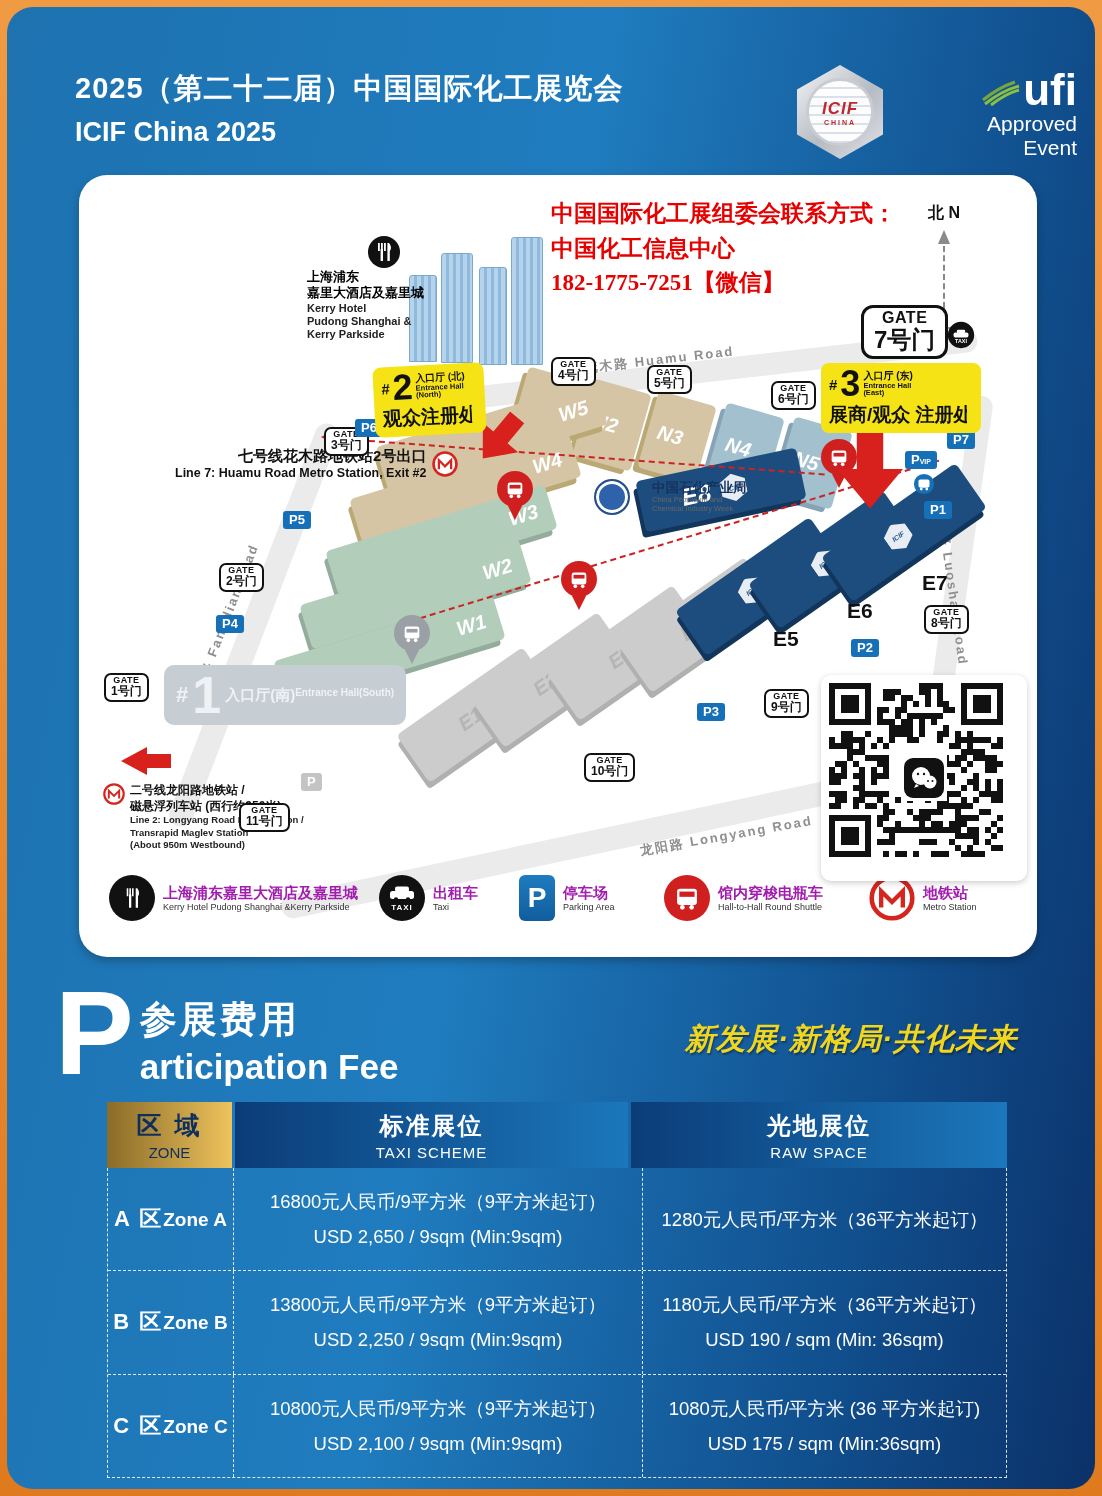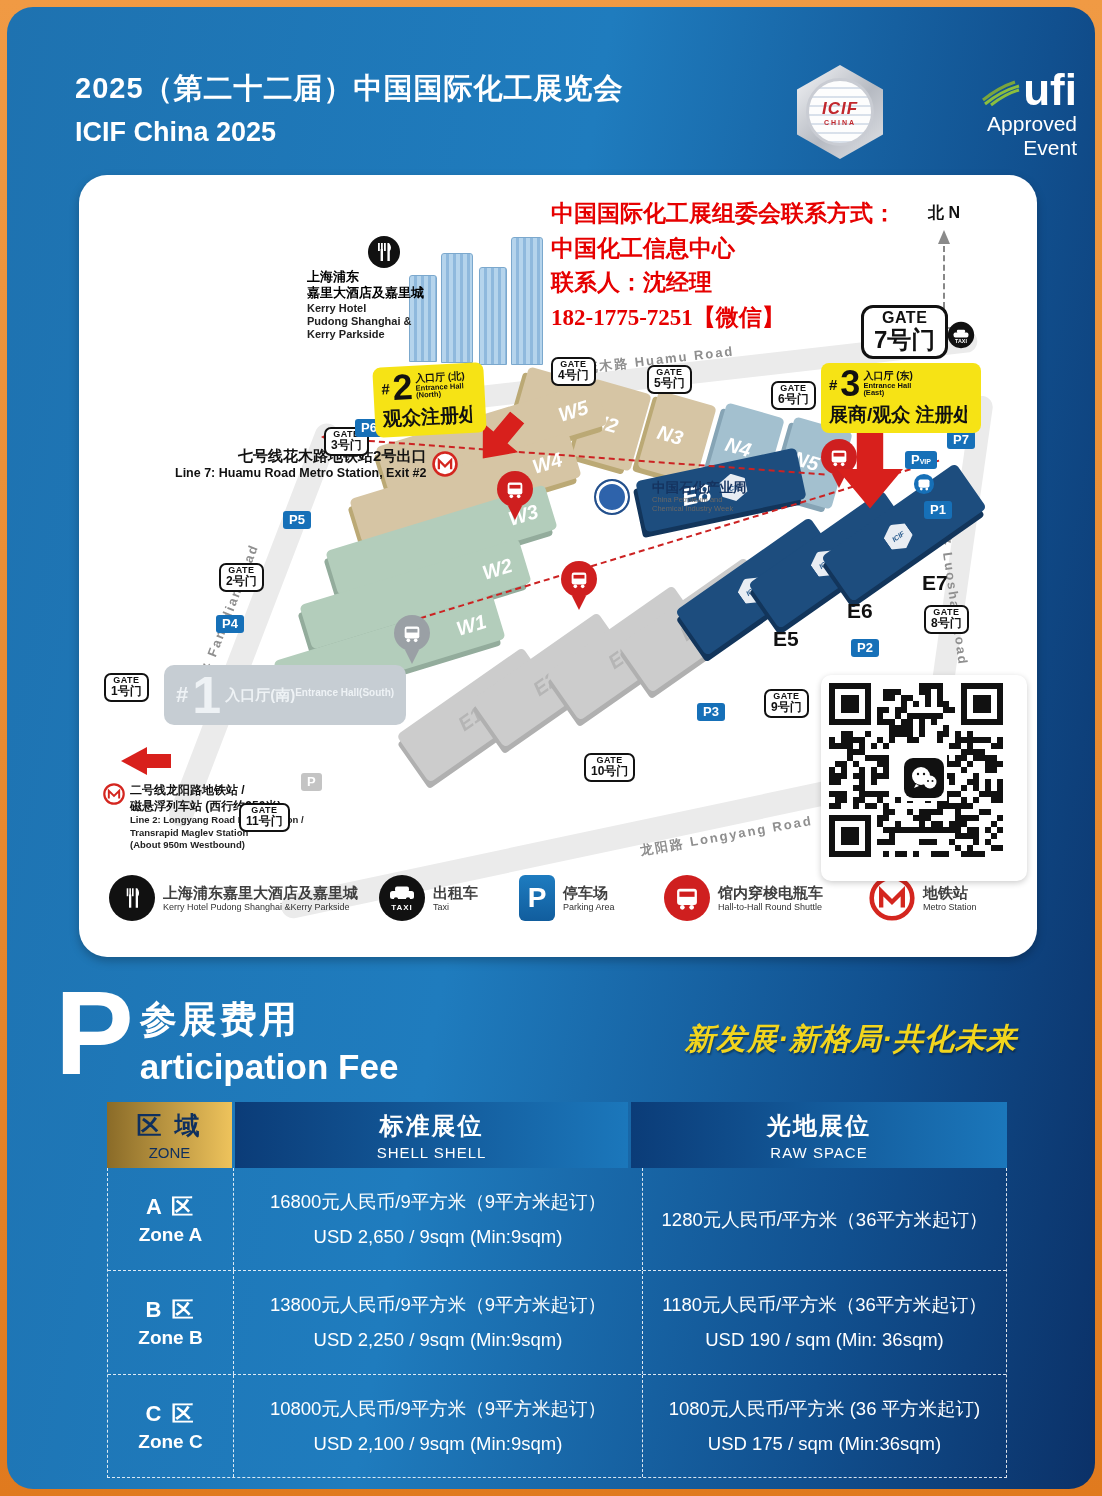--- a/index.html
+++ b/index.html
@@ -88,21 +88,21 @@
     background:repeating-linear-gradient(90deg,#b5d4ec 0 4px,#8fb9dd 4px 7px);}
   .pcw{position:absolute;left:515px;top:304px;display:flex;gap:22px;align-items:center;z-index:4;}
   .pcw .cir{width:32px;height:32px;border-radius:50%;background:#2e63ab;border:2px solid #24508c;box-shadow:inset 0 0 0 3px #fff,inset 0 0 0 6px #2e63ab;}
   .pcw .cn{font-weight:bold;font-size:13.5px;color:#15335f;line-height:1.1;}
   .pcw .en{font-size:7.5px;color:#666;line-height:1.2;}
   .qr{position:absolute;left:742px;top:500px;width:190px;height:190px;background:#fff;border-radius:10px;padding:8px;z-index:7;box-shadow:0 2px 6px rgba(0,0,0,.2);}
   .qr .wc{position:absolute;left:50%;top:50%;transform:translate(-50%,-50%);width:46px;height:46px;background:#fff;display:flex;align-items:center;justify-content:center;}
   .qr .wcin{width:40px;height:40px;background:#111;border-radius:9px;display:flex;align-items:center;justify-content:center;}
   .legend{position:absolute;left:30px;top:700px;width:900px;display:flex;align-items:center;z-index:4;}
   .leg-item{display:flex;align-items:center;gap:8px;}
-  .leg-cn{font-weight:bold;font-size:15px;color:#404040;line-height:1.2;}
+  .leg-cn{font-weight:bold;font-size:15px;color:#a21caf;line-height:1.2;}
   .leg-en{font-size:9px;color:#333;}
   .cir-ic{width:46px;height:46px;border-radius:50%;display:flex;flex-direction:column;align-items:center;justify-content:center;flex:0 0 auto;}
   .cir-ic.black{background:#111;} .cir-ic.red{background:#cf1f1f;}
   .psign{width:36px;height:46px;border-radius:6px;background:linear-gradient(180deg,#1e7cc0,#115d9d);color:#fff;font-weight:bold;font-size:28px;display:flex;align-items:center;justify-content:center;flex:0 0 auto;}
   .taxitxt{color:#fff;font-weight:bold;font-size:8px;letter-spacing:1px;margin-top:1px;}
   
   .fee-left{position:absolute;left:48px;top:978px;display:flex;color:#fff;}
   .fee-left .bigp{font-size:118px;font-weight:bold;line-height:.82;}
   .fee-left .col{margin-left:6px;margin-top:10px;}
   .fee-left .cn{font-size:37px;font-weight:bold;letter-spacing:3px;}
@@ -116,21 +116,21 @@
   .hz{width:125px;height:66px;background:linear-gradient(90deg,#8a6b28,#eec35c);display:flex;flex-direction:column;align-items:center;justify-content:center;color:#0e2f5e;}
   .hz .c1{font-size:25px;font-weight:bold;letter-spacing:3px;}
   .hz .c2{font-size:15px;margin-top:2px;}
   .hcol{height:66px;background:linear-gradient(90deg,#0b3c78,#1b77bb);display:flex;flex-direction:column;align-items:center;justify-content:center;color:#fff;}
   .hcol .c1{font-size:24px;font-weight:bold;letter-spacing:2px;}
   .hcol .c2{font-size:15px;margin-top:2px;letter-spacing:1px;}
   .hs{width:393px;} .hr{flex:1;}
   .tbody{border:1px dashed rgba(255,255,255,.85);border-top:none;}
   .frow{display:flex;}
   .frow.sep{border-bottom:1px dashed rgba(255,255,255,.85);}
-  .cz{width:125px;display:flex;flex-direction:column;align-items:center;justify-content:center;border-right:1px dashed rgba(255,255,255,.85);color:#fff;}
+  .cz{width:125px;display:flex;align-items:center;justify-content:center;border-right:1px dashed rgba(255,255,255,.85);color:#fff;}
   .cz .z1{font-size:22px;font-weight:bold;letter-spacing:2px;}
   .cz .z2{font-size:19px;font-weight:bold;margin-top:2px;}
   .cp{display:flex;flex-direction:column;align-items:center;justify-content:center;color:#fff;padding:16px 6px;line-height:1.9;}
   .cp .l{font-size:18.5px;}
   .cs{width:396px;border-right:1px dashed rgba(255,255,255,.85);}
   .cr{flex:1;}
   svg{display:block;}
 </style>
 </head>
 <body>
@@ -167,21 +167,20 @@
     <div class="road" style="left:665px;top:418px;width:420px;height:22px;transform:rotate(98deg);"></div>
     <div class="road" style="left:195px;top:650px;width:690px;height:24px;transform:rotate(-12deg);"></div>
     <div class="roadlbl" style="left:505px;top:176px;transform:rotate(-6.5deg);">花木路  Huamu Road</div>
     <div class="roadlbl" style="left:60px;top:440px;transform:rotate(-69deg);">芳甸路  Fangdian Road</div>
     <div class="roadlbl" style="left:790px;top:400px;transform:rotate(82deg);">罗山路  Luoshan Road</div>
     <div class="roadlbl" style="left:560px;top:652px;transform:rotate(-10deg);">龙阳路  Longyang Road</div>
 
     <div class="contact">
       <div>中国国际化工展组委会联系方式：</div>
       <div>中国化工信息中心</div>
-      <div>联系人：沈经理</div>
       <div>182-1775-7251【微信】</div>
     </div>
 
     <div class="compass">
       <div class="n">北 N</div>
       <div class="tri"></div>
       <div class="stick"></div>
       <div class="cross"></div>
     </div>
 
@@ -566,21 +565,21 @@
   </div>
 
   <div class="ftab">
     <div class="thead">
       <div class="hz">
         <div class="c1">区 域</div>
           <div class="c2">ZONE</div>
       </div>
       <div class="hcol hs">
         <div class="c1">标准展位</div>
-          <div class="c2">SHELL SHELL</div>
+          <div class="c2">TAXI SCHEME</div>
       </div>
       <div class="hcol hr">
         <div class="c1">光地展位</div>
           <div class="c2">RAW SPACE</div>
       </div>
     </div>
     <div class="tbody">
       <div class="frow sep">
         <div class="cz">
             <div class="z1">A 区</div>

